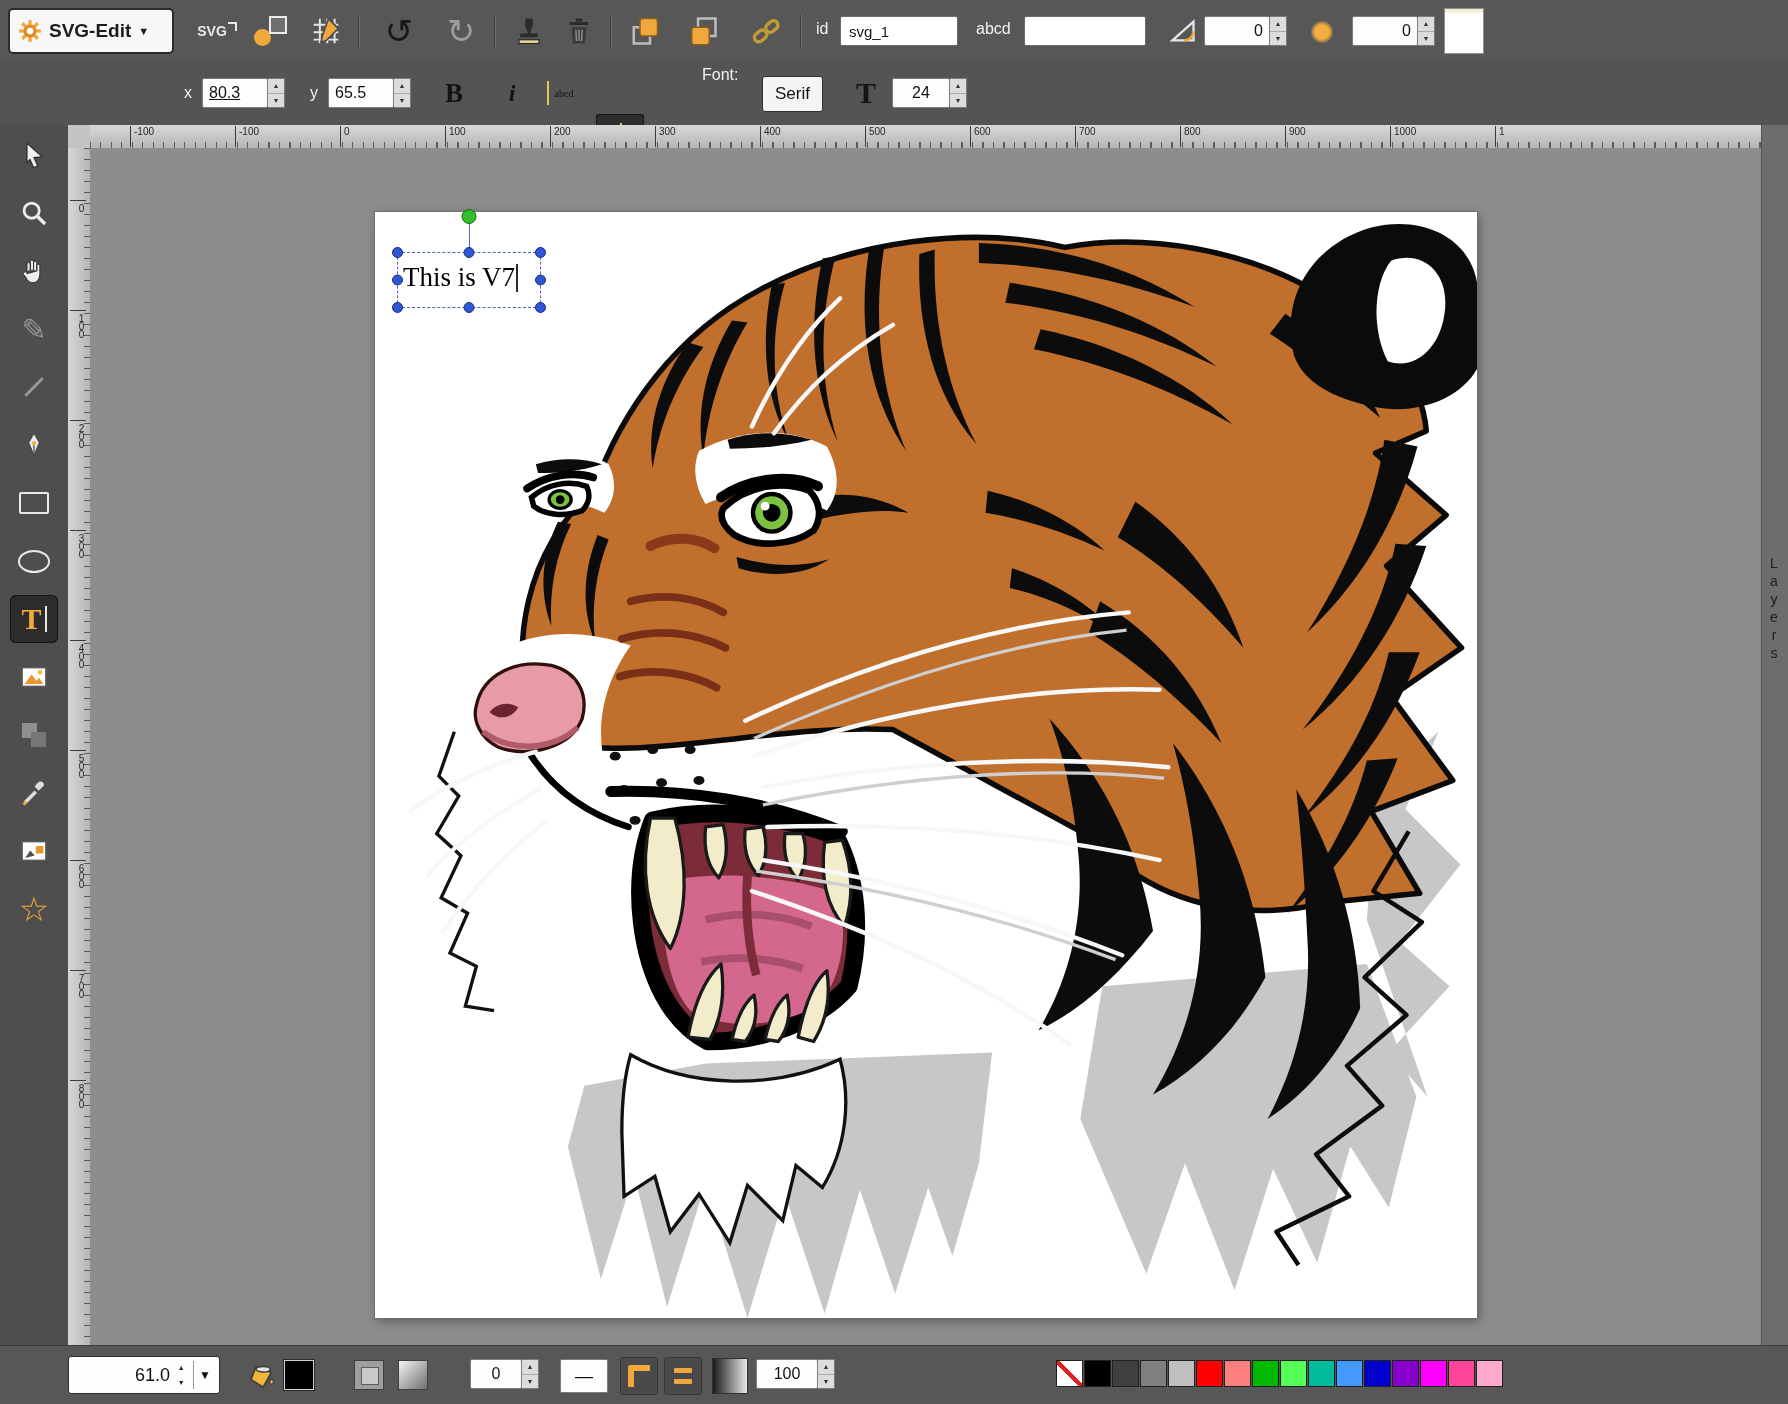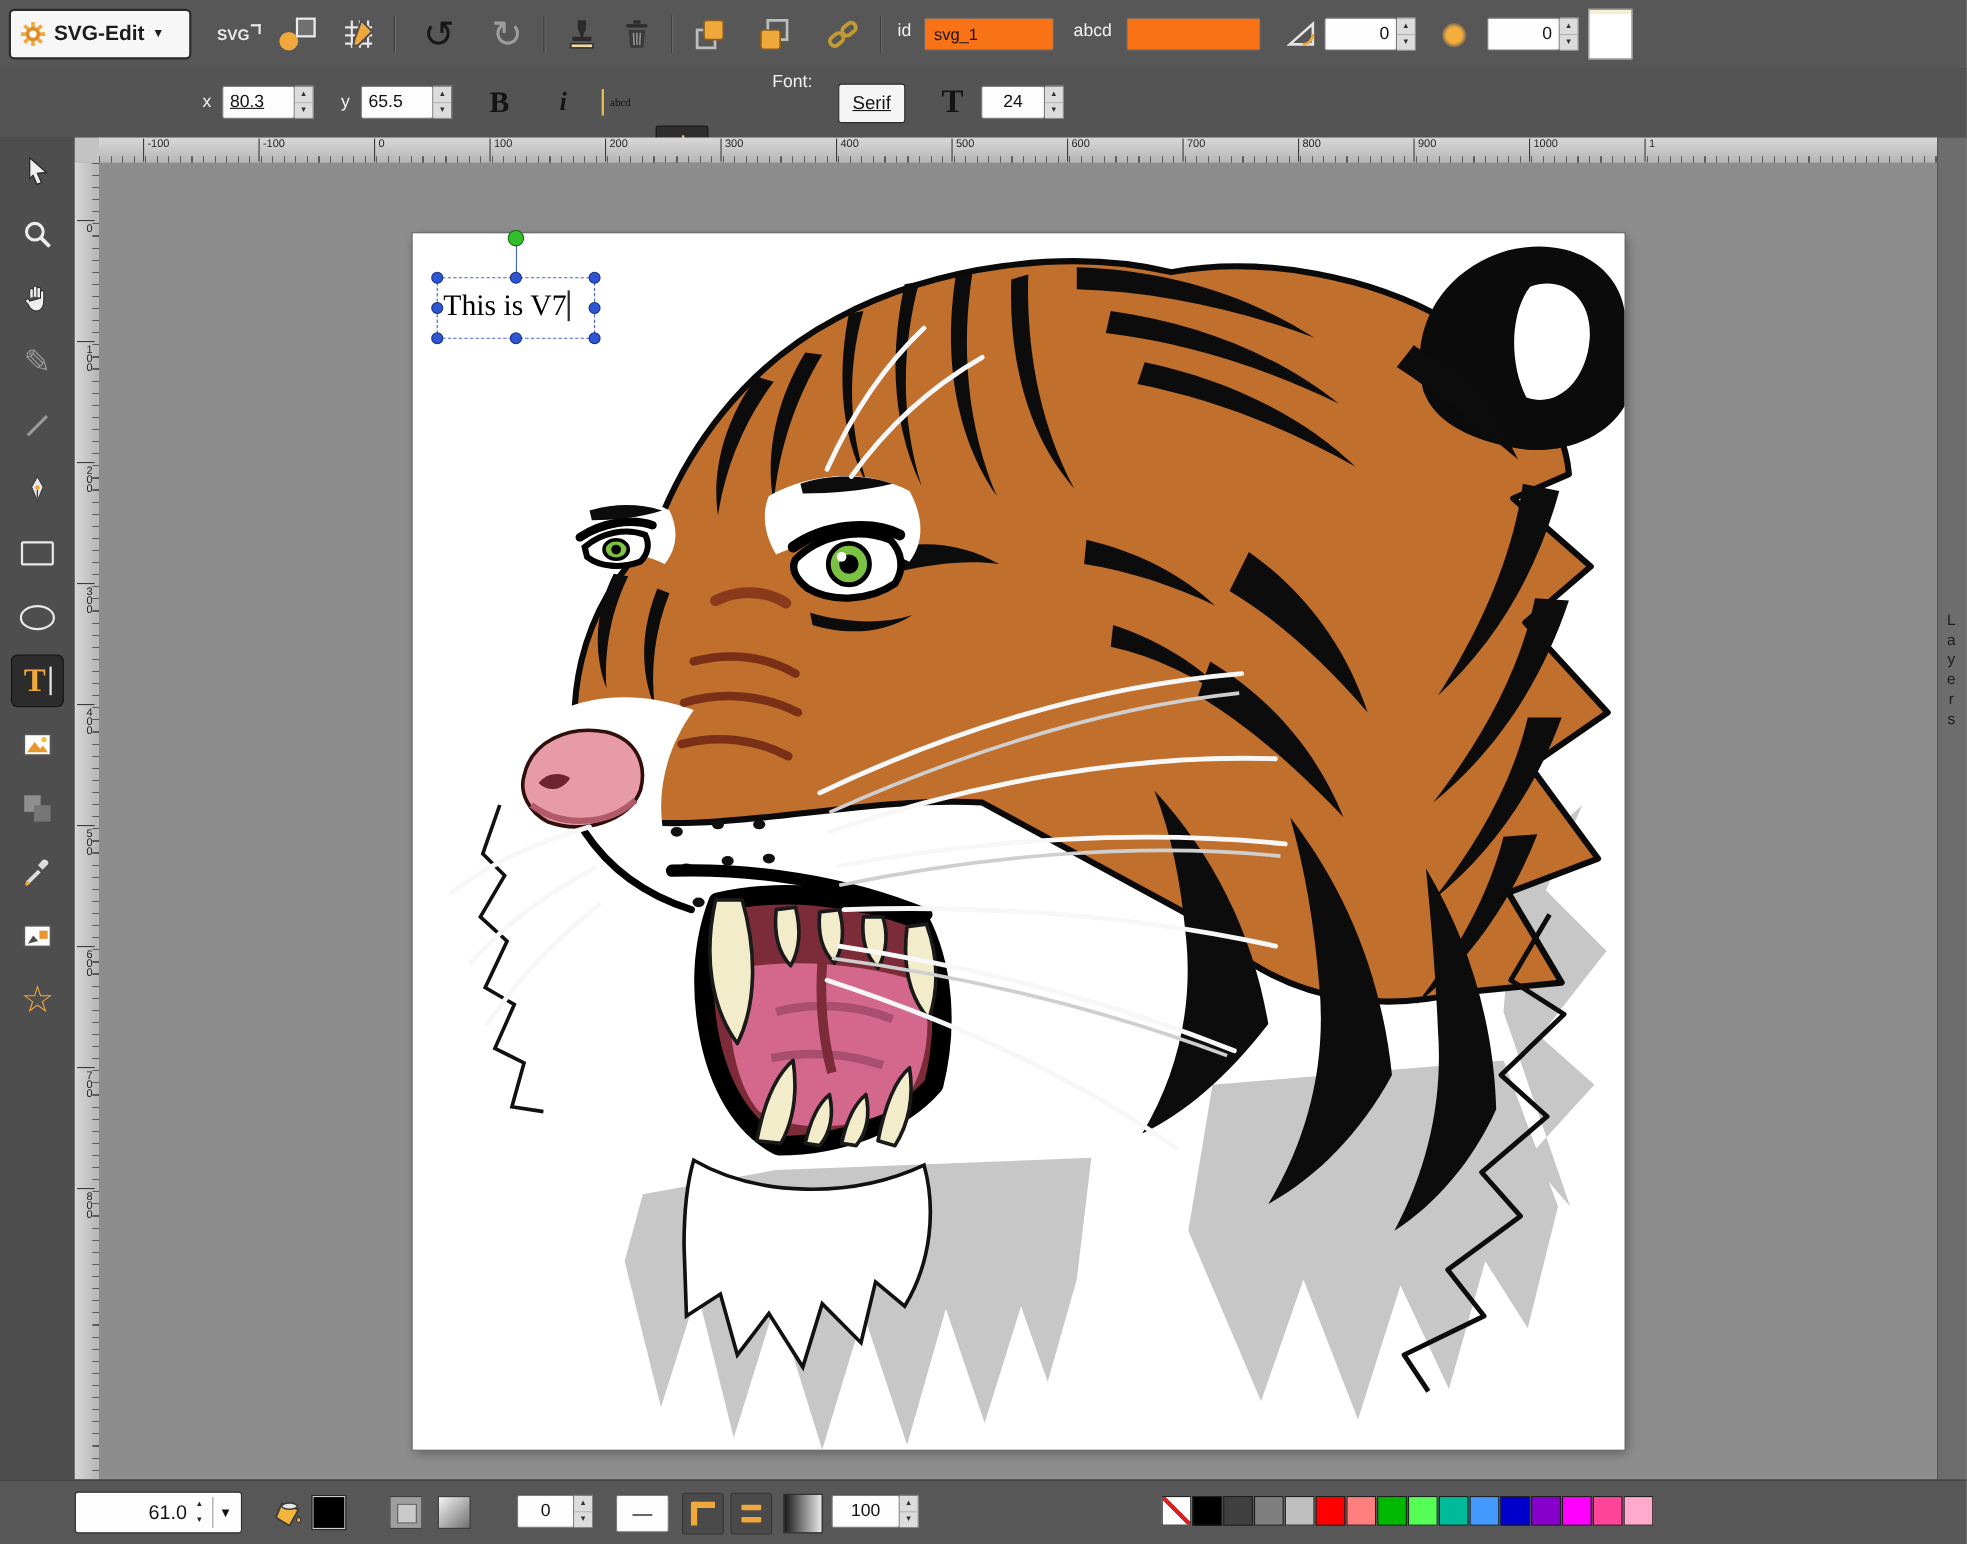--- a/index.html
+++ b/index.html
@@ -16,21 +16,21 @@
   #menu-btn .label{font-size:19px;font-weight:bold;color:#1c1c1c;}
   #menu-btn .caret{font-size:11px;color:#1c1c1c;}
   .tbtn{display:flex;align-items:center;justify-content:center;cursor:pointer;}
   .glyph-undo{font-size:34px;color:#181818;}
   .glyph-redo{font-size:34px;color:#9d9d9d;}
   .src-label{font-weight:bold;font-size:14px;color:#e9e9e9;letter-spacing:0;}
   .src-corner{width:7px;height:7px;border-top:2px solid #e9e9e9;border-right:2px solid #e9e9e9;margin:-10px 0 0 1px;}
   .wire-circle{width:17px;height:17px;border-radius:50%;background:#f0a73b;position:absolute;left:2px;bottom:2px;}
   .wire-square{width:14px;height:14px;border:2px solid #ececec;position:absolute;right:1px;top:2px;background:rgba(255,255,255,.15);}
   .lbl{color:#f1f1f1;font-size:16px;}
-  input.gray-field{background:#f97316;border:1px solid #6a6a6a;border-radius:2px;height:30px;color:#161616;
+  input.gray-field{background:#ffffff;border:1px solid #6a6a6a;border-radius:2px;height:30px;color:#161616;
                    font-size:15px;padding:0 8px;box-sizing:border-box;font-family:"Liberation Sans",sans-serif;}
   input.white-field{background:#fdfdfd;border:1px solid #7c7c7c;border-radius:2px;height:30px;color:#111;
                     font-size:16px;padding:0 6px;box-sizing:border-box;font-family:"Liberation Sans",sans-serif;}
   .spin{display:inline-flex;flex-direction:column;width:17px;height:30px;border:1px solid #7c7c7c;border-left:none;box-sizing:border-box;background:#e3e3e3;}
   .spin button{flex:1;margin:0;padding:0;border:none;background:#dcdcdc;font-size:7px;line-height:1;color:#333;cursor:pointer;}
   .spin button:first-child{border-bottom:1px solid #aaa;}
   #bg-swatch{left:1444px;top:8px;width:38px;height:44px;background:#ffffff;border:1px solid #8e8e8e;box-shadow:inset 0 4px 0 #f6efd8;}
   .blur-dot{width:22px;height:22px;border-radius:50%;
             background:radial-gradient(circle,#f3ae3e 0%,#f3ae3e 45%,rgba(243,174,62,0) 78%);}
   
@@ -272,21 +272,21 @@
     <div class="abs align-tile middle selected" style="left:596px;top:10px;">
       <span class="bar"></span>
       <span class="sample">abcd</span>
     </div>
     <div class="abs align-tile end" style="left:656px;top:10px;">
       <span class="bar"></span>
       <span class="sample">abcd</span>
     </div>
 
     <span class="abs lbl" style="left:702px;top:4px;">Font:</span>
-    <div id="font-btn" class="abs" style="left:762px;top:14px;text-decoration:underline;">
+    <div id="font-btn" class="abs" style="left:762px;top:14px;">
       <span>Serif</span>
     </div>
     <div class="abs tbtn" style="left:846px;top:10px;width:40px;height:42px;">
       <span class="size-glyph">T</span>
     </div>
     <input class="abs white-field" style="left: 892px; top: 16px; width: 58px; text-align: center;" value="24">
     <div class="abs spin" style="left:950px;top:16px;">
       <button>▲</button>
       <button>▼</button>
     </div>

